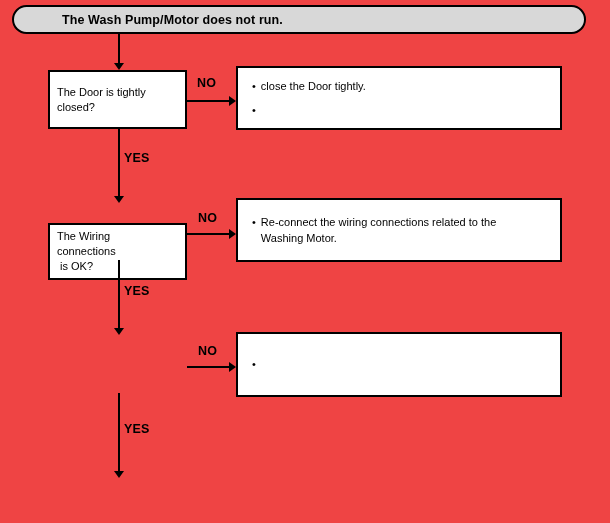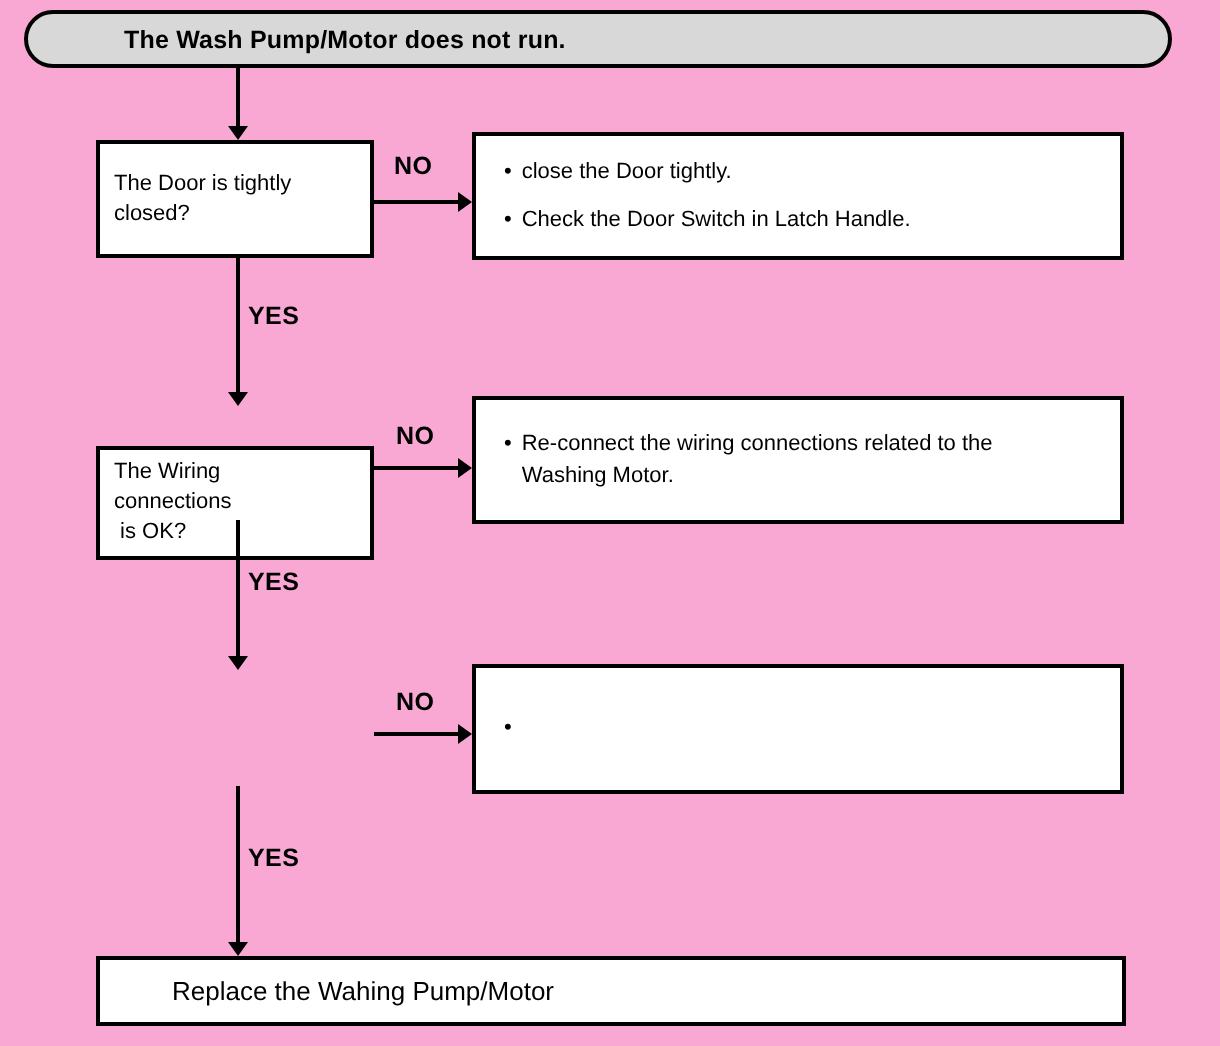--- a/index.html
+++ b/index.html
@@ -6,21 +6,21 @@
     margin: 0;
     padding: 0;
     background: #ffffff;
     font-family: "Liberation Sans", sans-serif;
     color: #000000;
   }
   .canvas {
     position: relative;
     width: 610px;
     height: 523px;
-    background: #f9a8d4;
+    background: #ef4444;
     overflow: hidden;
     text-decoration: underline;
   }
   
   .stadium {
     position: absolute;
     left: 12px; top: 5px;
     width: 574px; height: 29px;
     box-sizing: border-box;
     border: 2px solid #000;
@@ -135,21 +135,20 @@
   <div class="tag" style="left:197px;top:76px;">NO</div>
   <div class="hline" style="left:187px;top:100px;width:42px;"></div>
   <div class="arrow-right" style="top:96px;"></div>
   <div class="action" style="top:66px;height:64px;">
     <div class="bullet-row">
       <span class="bullet-char">•</span>
       <span class="bullet-text">close the Door tightly.</span>
     </div>
     <div class="bullet-row">
       <span class="bullet-char">•</span>
-      <span class="bullet-text">Check the Door Switch in Latch Handle.</span>
     </div>
   </div>
 
   <div class="tag" style="left:124px;top:151px;">YES</div>
   <div class="vline" style="top:129px;height:67px;"></div>
   <div class="arrow-down" style="top:196px;"></div>
 
   <div class="decision" style="top:203px;height:57px;margin-top:20px;">
     <span>The Wiring connections
 &nbsp;is OK?</span>
@@ -175,17 +174,14 @@
   <div class="action" style="top:332px;height:65px;">
     <div class="bullet-row">
       <span class="bullet-char">•</span>
     </div>
   </div>
 
   <div class="tag" style="left:124px;top:422px;">YES</div>
   <div class="vline" style="top:393px;height:78px;"></div>
   <div class="arrow-down" style="top:471px;"></div>
 
-  <div class="conclusion">
-    <span>Replace the Wahing Pump/Motor</span>
-  </div>
 
 </div>
 
 </body></html>

